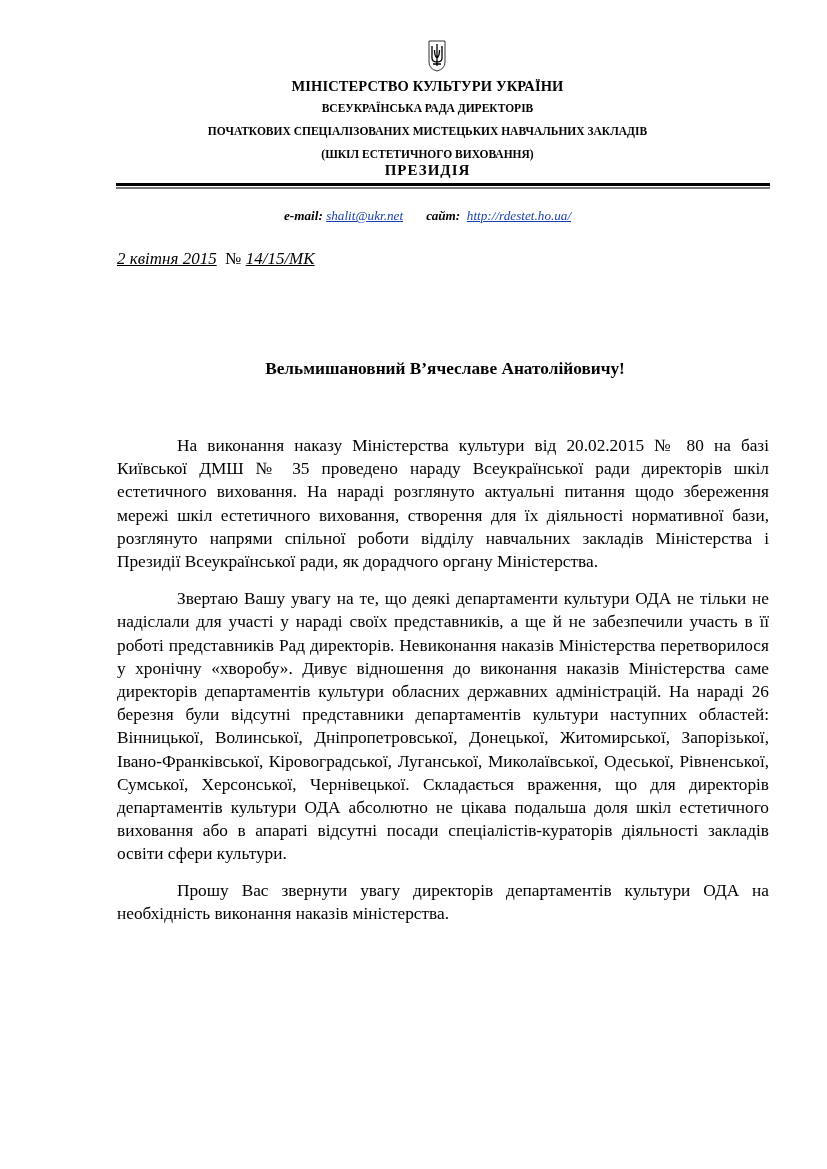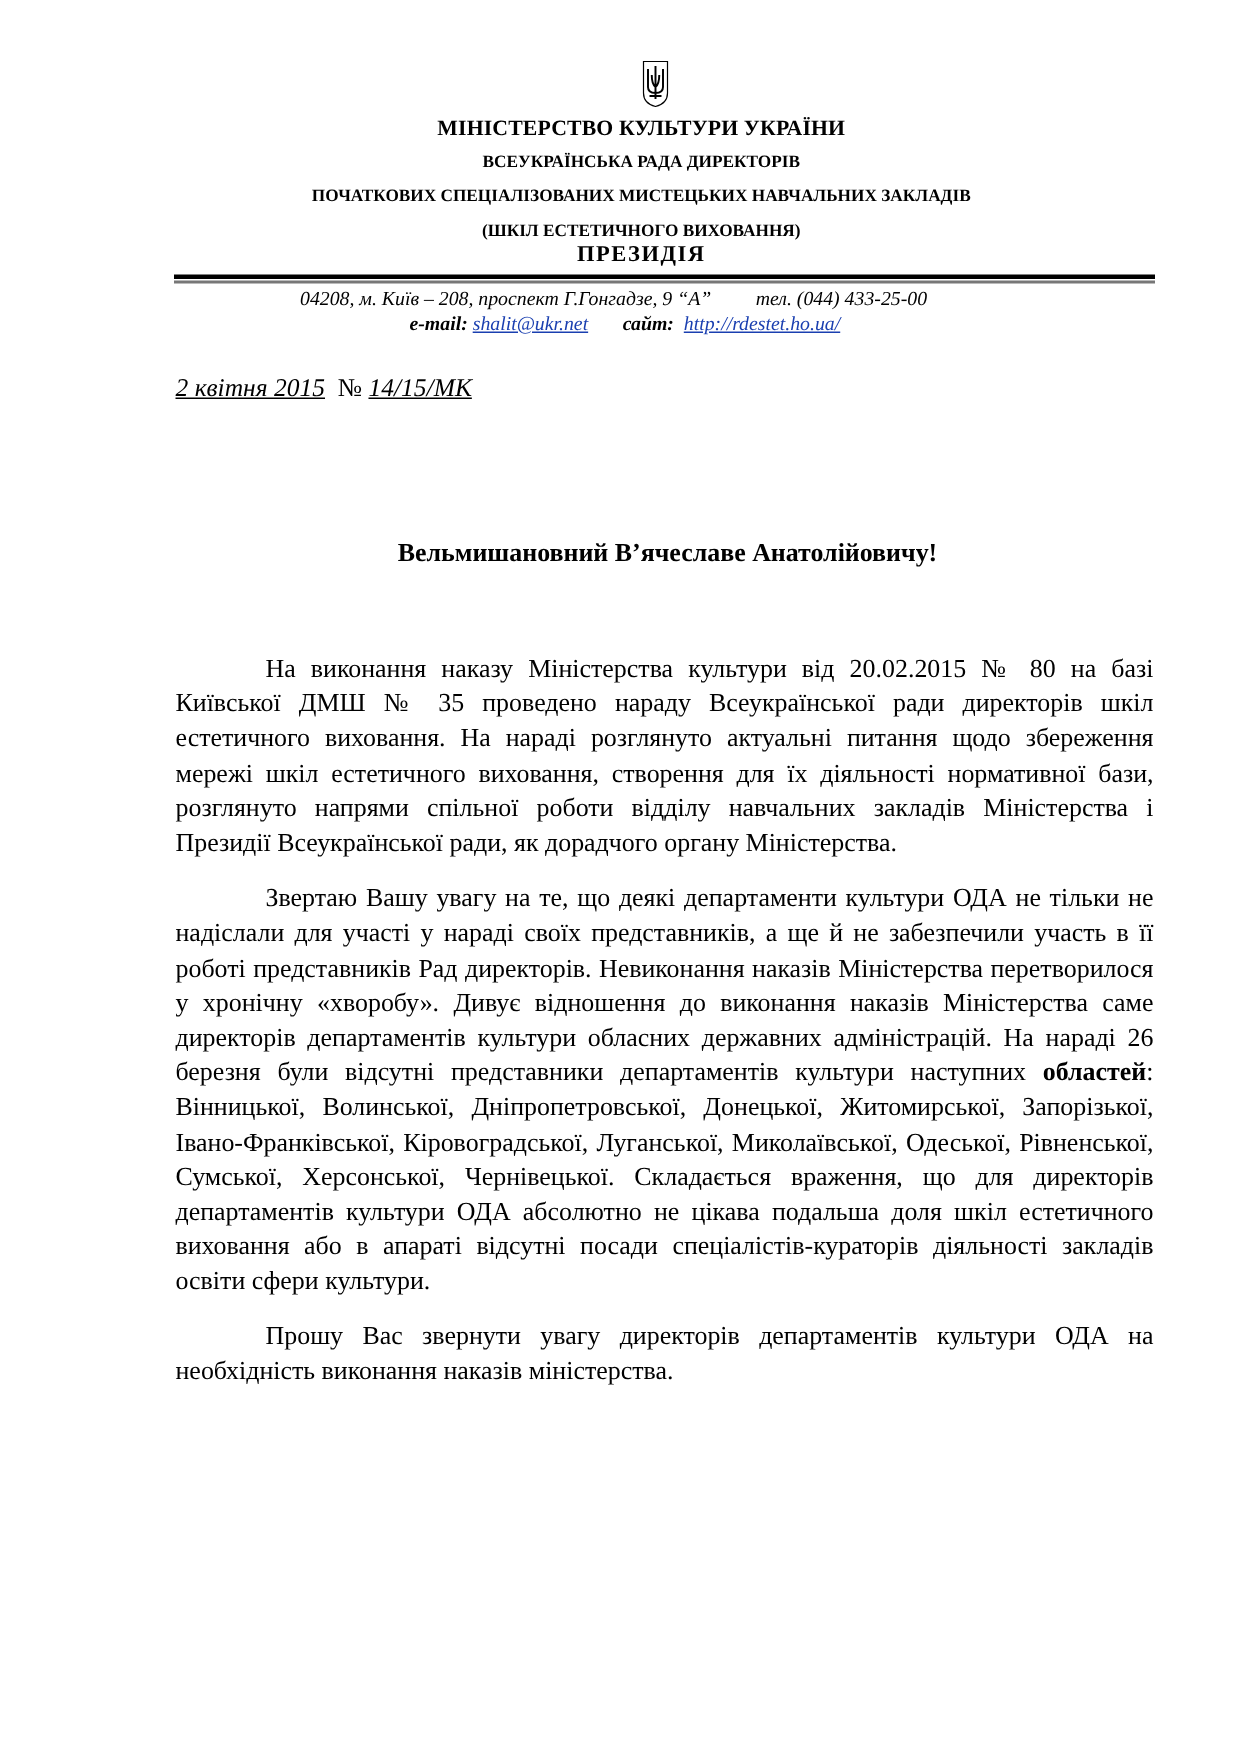--- a/index.html
+++ b/index.html
@@ -14,60 +14,59 @@
   .hdr2 { top: 102px; left: 14px; font-size: 11.5px; }
   .hdr3 { top: 125px; left: 14px; font-size: 11.5px; }
   .hdr4 { top: 148px; left: 14px; font-size: 11.5px; }
   .hdr5 { top: 162px; left: 14px; font-size: 15px; letter-spacing: 1px; }
 
   .rule-thick { position: absolute; left: 116px; top: 183px; width: 654px; height: 3px; background: #000; }
   .rule-thin  { position: absolute; left: 116px; top: 187px; width: 654px; height: 1.5px; background: #777; }
 
   .contact { position: absolute; font-style: italic; font-size: 13.2px; white-space: pre; }
   .contact1 { left: 200px; top: 191px; }
-  .contact2 { left: 273px; top: 208px; }
+  .contact2 { left: 284px; top: 208px; }
   .contact b { font-weight: bold; }
   .link { color: #1a3fb0; text-decoration: underline; }
 
   .ref { position: absolute; left: 117px; top: 249px; font-style: italic; font-size: 17px; white-space: pre; }
   .ref .u { text-decoration: underline; }
   .ref .no { font-style: normal; }
 
   .addressee { position: absolute; left: 420px; width: 340px; top: 271px; text-align: center;
                font-weight: bold; font-size: 17.3px; line-height: 23px; }
 
   .salutation { position: absolute; left: 0; width: 890px; top: 359px; text-align: center;
                 font-weight: bold; font-size: 17.3px; }
 
   .body-text { position: absolute; left: 117px; width: 652px; top: 402px;
                font-size: 17.3px; line-height: 23.2px; text-align: justify; margin-top: 32px; }
   .body-text p { margin: 0 0 14px 0; text-indent: 60px; }
   .body-text p.p2 { margin-bottom: 13px; }
-  .body-text b { font-weight: bold; }
+  .body-text b { font-weight: normal; }
 </style>
 </head>
 <body>
 
 <div class="page">
 
   <svg class="coat" viewBox="0 0 18 32">
     <path d="M1 1 H17 V22 Q17 29 9 31 Q1 29 1 22 Z" fill="none" stroke="#000" stroke-width="0.8"></path>
     <path d="M9 4 V26 M4 6 V18 Q4 22 9 22 Q14 22 14 18 V6 M6.5 10 Q6.5 16 9 18 Q11.5 16 11.5 10 M5 24 H13" fill="none" stroke="#000" stroke-width="1.3"></path>
   </svg>
 
   <div class="hdr hdr1">МІНІСТЕРСТВО КУЛЬТУРИ УКРАЇНИ</div>
   <div class="hdr hdr2">ВСЕУКРАЇНСЬКА РАДА ДИРЕКТОРІВ</div>
   <div class="hdr hdr3">ПОЧАТКОВИХ СПЕЦІАЛІЗОВАНИХ МИСТЕЦЬКИХ НАВЧАЛЬНИХ ЗАКЛАДІВ</div>
   <div class="hdr hdr4">(ШКІЛ ЕСТЕТИЧНОГО ВИХОВАННЯ)</div>
   <div class="hdr hdr5">ПРЕЗИДІЯ</div>
 
   <div class="rule-thick"></div>
   <div class="rule-thin"></div>
 
-  <div class="contact contact1"><span>04208, м. Київ – 208, проспект Г.Гонгадзе, 9 “А”</span>         <span>тел. (044) 433-25-00</span></div>
   <div class="contact contact2"><b>e-mail:</b> <span class="link">shalit@ukr.net</span>       <b>сайт:</b>  <span class="link">http://rdestet.ho.ua/</span></div>
 
   <div class="ref"><span class="u">2 квітня 2015</span>  <span class="no">№</span> <span class="u">14/15/МК</span></div>
 
 
   <div class="salutation">Вельмишановний В’ячеславе Анатолійовичу!</div>
 
   <div class="body-text">
     <p>На виконання наказу Міністерства культури від 20.02.2015 № 80 на базі Київської ДМШ № 35 проведено нараду Всеукраїнської ради директорів шкіл естетичного виховання. На нараді розглянуто актуальні питання щодо збереження мережі шкіл естетичного виховання, створення для їх діяльності нормативної бази, розглянуто напрями спільної роботи  відділу навчальних закладів Міністерства і Президії Всеукраїнської ради, як дорадчого органу Міністерства.</p>
     <p class="p2"><span>Звертаю Вашу увагу на те, що деякі департаменти культури ОДА не тільки не надіслали для участі у нараді своїх представників, а ще й  не забезпечили участь в її роботі представників Рад директорів. Невиконання наказів Міністерства перетворилося у хронічну «хворобу». Дивує відношення до виконання наказів Міністерства саме директорів департаментів культури обласних державних адміністрацій. На нараді 26 березня були відсутні представники департаментів культури наступних </span><b>областей</b><span>: Вінницької, Волинської, Дніпропетровської, Донецької, Житомирської, Запорізької, Івано-Франківської, Кіровоградської, Луганської, Миколаївської, Одеської, Рівненської, Сумської, Херсонської, Чернівецької. Складається враження, що для директорів департаментів культури ОДА абсолютно не цікава подальша доля шкіл естетичного виховання або в апараті відсутні посади спеціалістів-кураторів діяльності закладів освіти сфери культури.</span></p>

